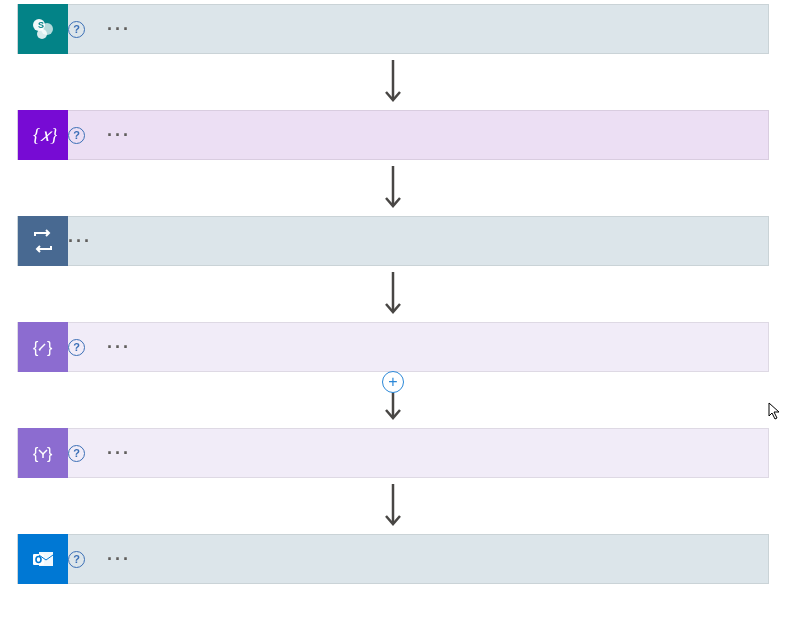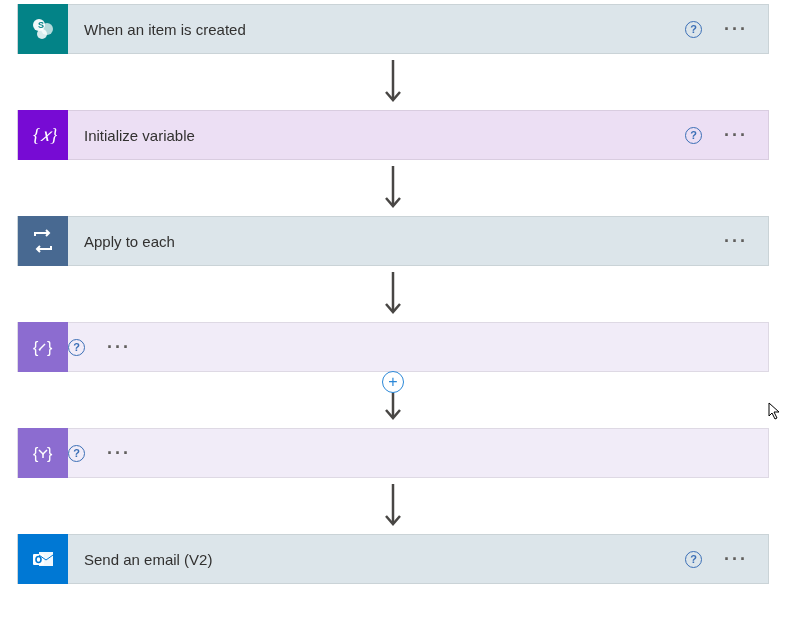--- a/index.html
+++ b/index.html
@@ -115,41 +115,39 @@
 
   <div class="card blue">
     <div class="icon-box teal">
       <svg width="26" height="26" viewBox="0 0 26 26">
         <circle cx="9" cy="9" r="6" fill="#ffffff" opacity="0.95"></circle>
         <circle cx="17" cy="13" r="6" fill="#ffffff" opacity="0.7"></circle>
         <circle cx="12" cy="18" r="5" fill="#ffffff" opacity="0.85"></circle>
         <text x="8" y="12" font-size="9" font-weight="bold" fill="#038387">S</text>
       </svg>
     </div>
-    <div class="card-label">When an item is created</div>
     <div class="card-actions">
       <div class="help-circle">?</div>
       <div class="ellipsis">···</div>
     </div>
   </div>
 
   <div class="connector">
     <svg class="arrow-svg" width="20" height="48" viewBox="0 0 20 48">
       <line x1="10" y1="2" x2="10" y2="40" stroke="#484644" stroke-width="2.5"></line>
       <polyline points="3,34 10,42 17,34" fill="none" stroke="#484644" stroke-width="2.5"></polyline>
     </svg>
   </div>
 
   <div class="card purple">
     <div class="icon-box purpledark2">
       <svg width="28" height="28" viewBox="0 0 28 28">
         <text x="4" y="20" font-size="18" fill="#ffffff" font-style="italic" font-family="serif">{𝑥}</text>
       </svg>
     </div>
-    <div class="card-label">Initialize variable</div>
     <div class="card-actions">
       <div class="help-circle">?</div>
       <div class="ellipsis">···</div>
     </div>
   </div>
 
   <div class="connector">
     <svg class="arrow-svg" width="20" height="48" viewBox="0 0 20 48">
       <line x1="10" y1="2" x2="10" y2="40" stroke="#484644" stroke-width="2.5"></line>
       <polyline points="3,34 10,42 17,34" fill="none" stroke="#484644" stroke-width="2.5"></polyline>
@@ -158,21 +156,20 @@
 
   <div class="card blue">
     <div class="icon-box slate">
       <svg width="24" height="24" viewBox="0 0 24 24" fill="none" stroke="#ffffff" stroke-width="2">
         <polyline points="4,7 4,4 18,4"></polyline>
         <polyline points="15,1 18,4 15,7"></polyline>
         <polyline points="20,17 20,20 6,20"></polyline>
         <polyline points="9,23 6,20 9,17"></polyline>
       </svg>
     </div>
-    <div class="card-label">Apply to each</div>
     <div class="card-actions">
       <div class="ellipsis">···</div>
     </div>
   </div>
 
   <div class="connector">
     <svg class="arrow-svg" width="20" height="48" viewBox="0 0 20 48">
       <line x1="10" y1="2" x2="10" y2="40" stroke="#484644" stroke-width="2.5"></line>
       <polyline points="3,34 10,42 17,34" fill="none" stroke="#484644" stroke-width="2.5"></polyline>
     </svg>
@@ -225,21 +222,20 @@
 
   <div class="card blue">
     <div class="icon-box oblue">
       <svg width="28" height="28" viewBox="0 0 28 28">
         <rect x="10" y="7" width="14" height="14" fill="#ffffff" opacity="0.95"></rect>
         <rect x="4" y="9" width="11" height="11" rx="1" fill="#ffffff"></rect>
         <polyline points="10,10 17,15 24,10" fill="none" stroke="#0078d4" stroke-width="1"></polyline>
         <ellipse cx="9.5" cy="14.5" rx="2.5" ry="3" fill="none" stroke="#0078d4" stroke-width="1.6"></ellipse>
       </svg>
     </div>
-    <div class="card-label">Send an email (V2)</div>
     <div class="card-actions">
       <div class="help-circle">?</div>
       <div class="ellipsis">···</div>
     </div>
   </div>
 
 </div>
 
 <div class="cursor-pointer">
   <svg width="14" height="18" viewBox="0 0 14 18">

